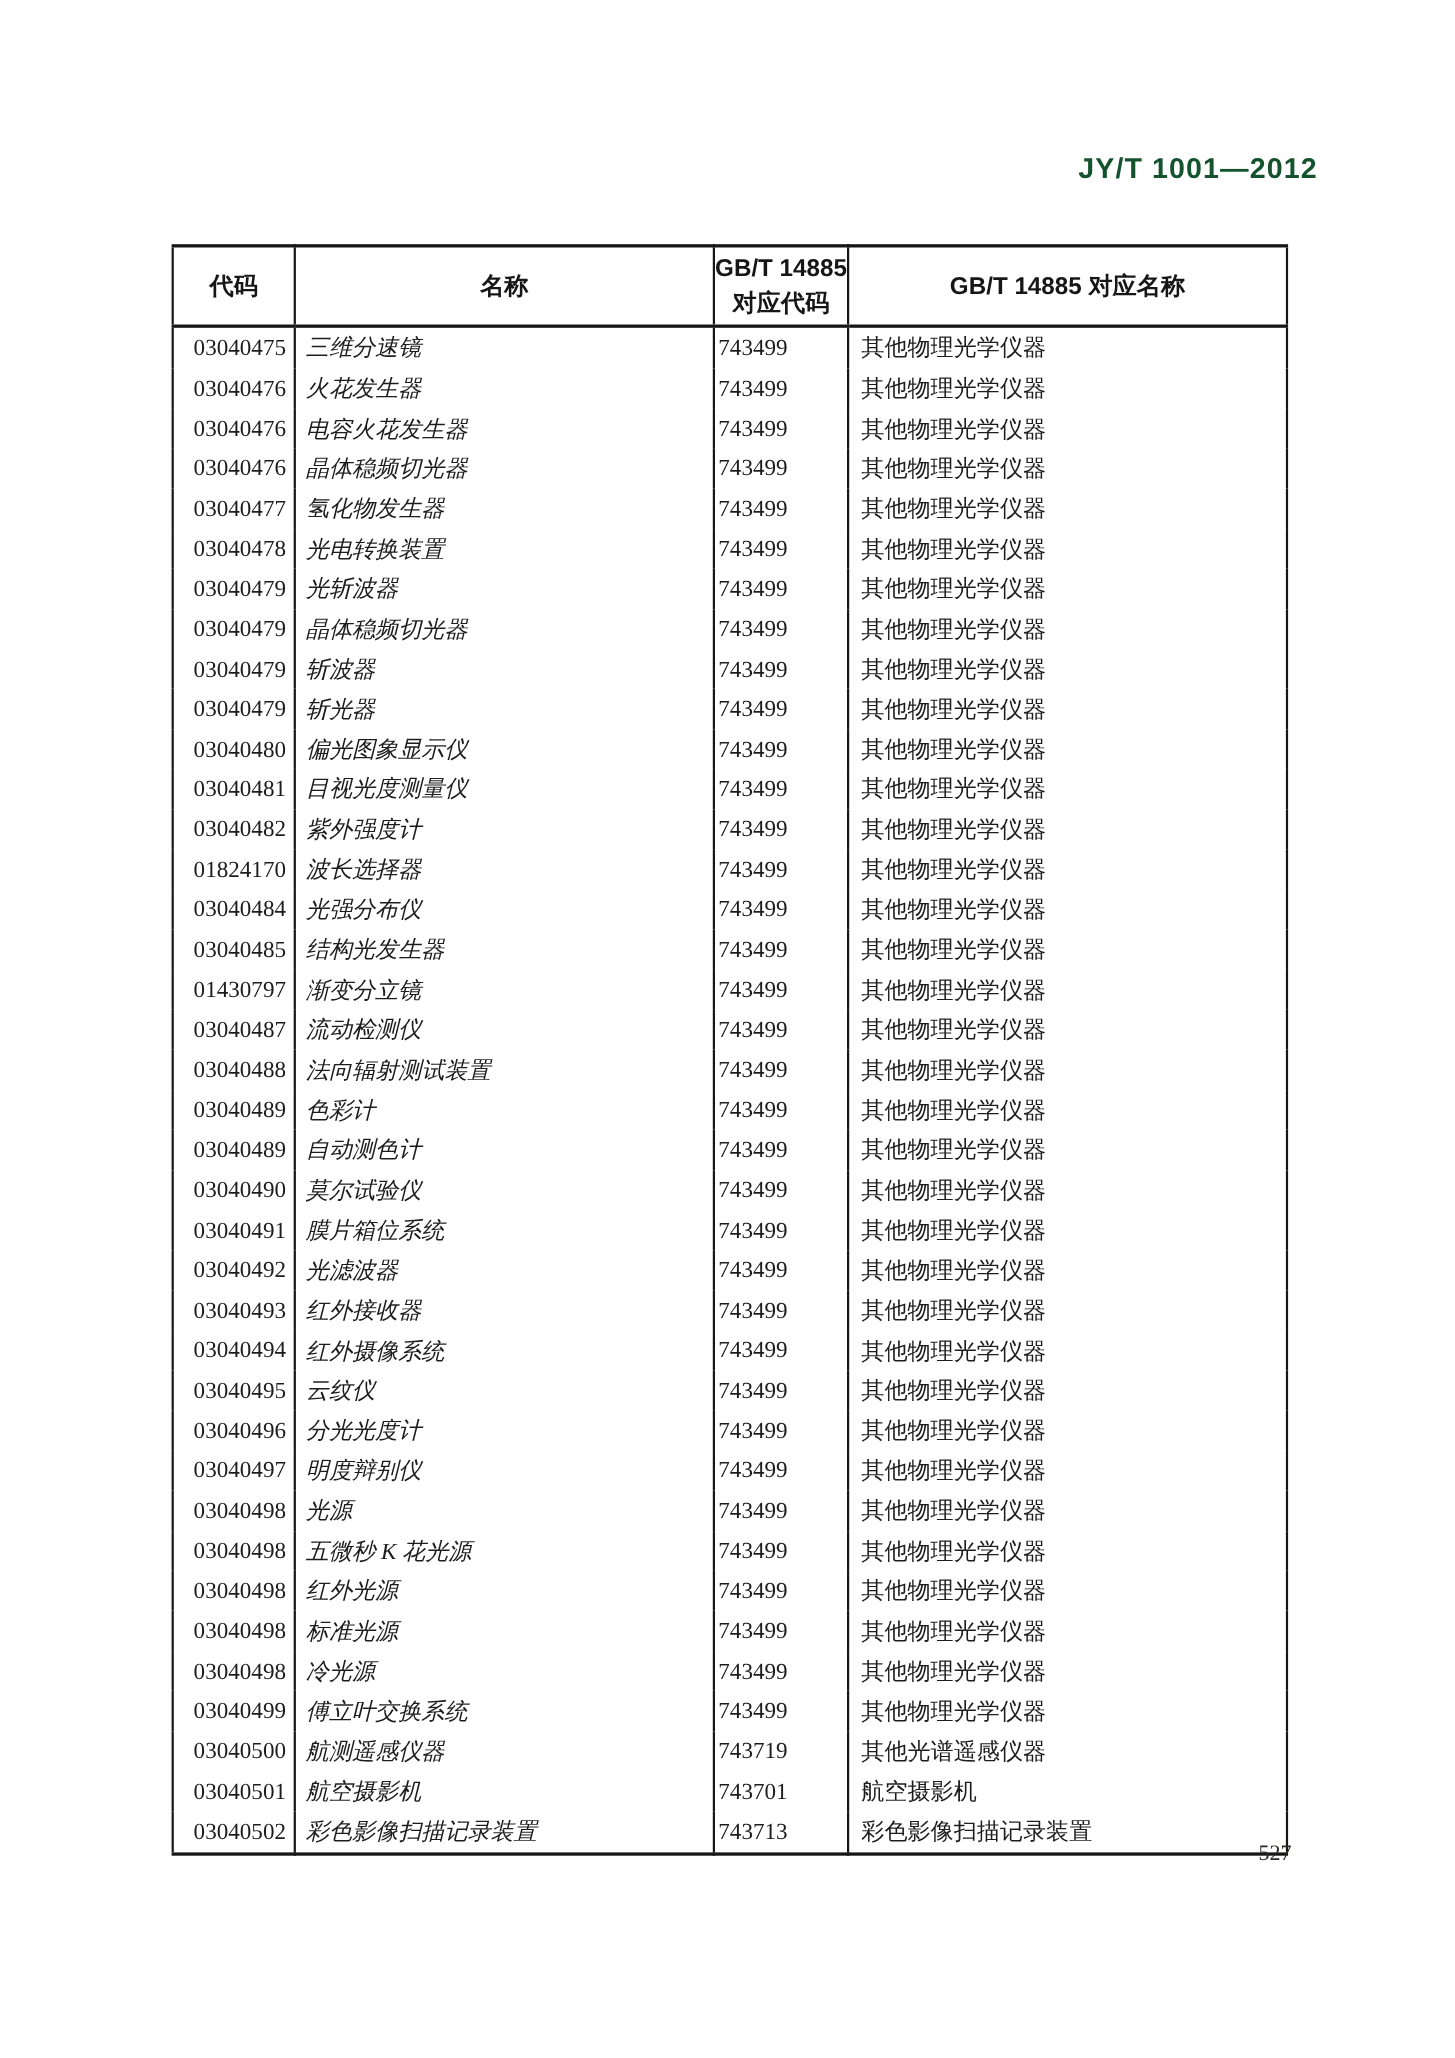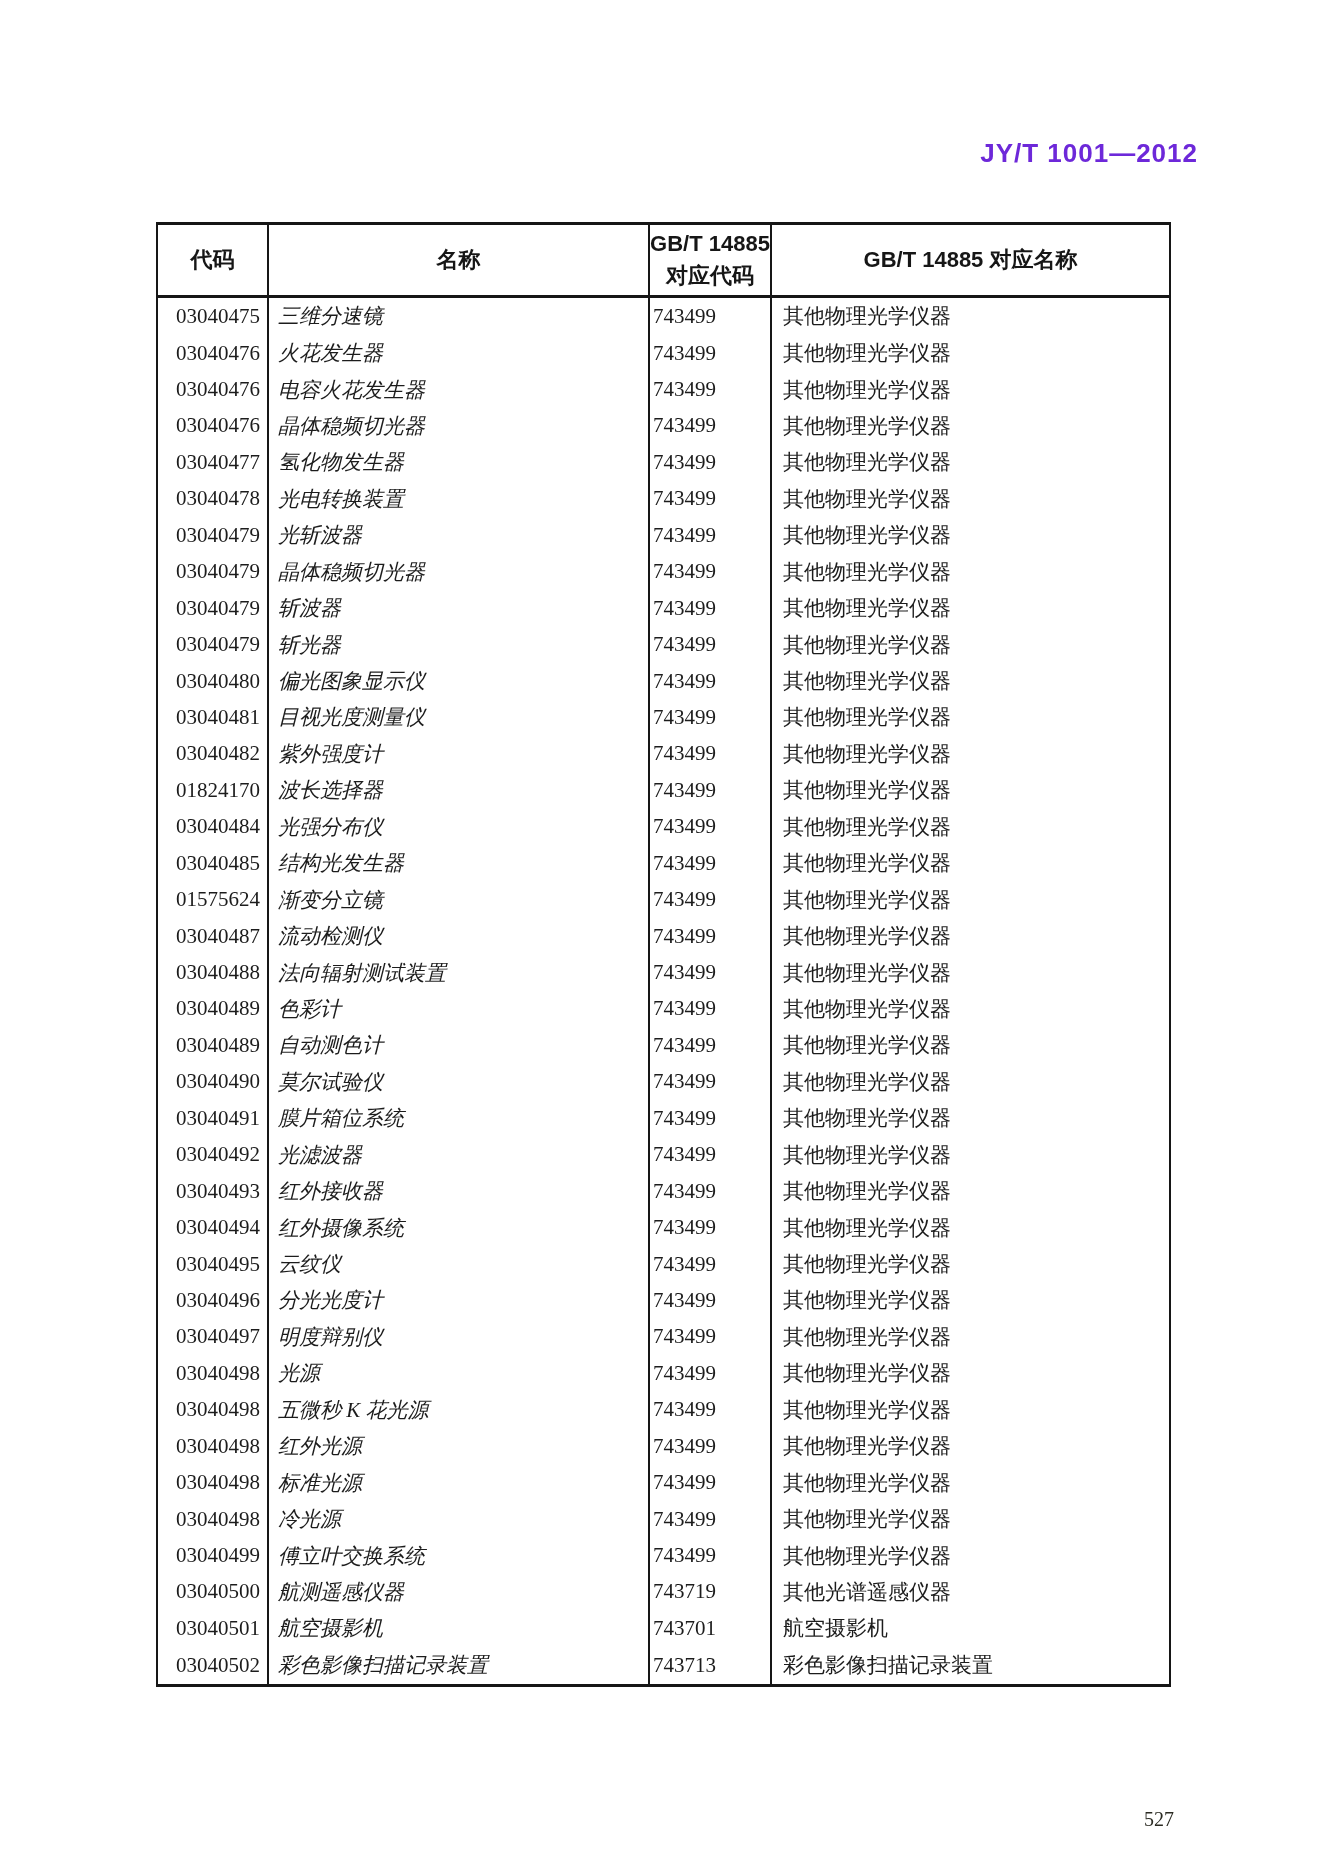--- a/index.html
+++ b/index.html
@@ -19,21 +19,21 @@
     background: #ffffff;
   }
   .doc-ref {
     position: absolute;
     top: 138px;
     right: 125px;
     font-family: "Liberation Sans", "DejaVu Sans", sans-serif;
     font-size: 26px;
     font-weight: 600;
     letter-spacing: 1px;
-    color: #6d28d9;
+    color: #14532d;
     white-space: nowrap;
     text-align: right;
   }
   table.code-table {
     position: absolute;
     left: 156px;
     top: 222px;
     width: 1013px;
     height: 1465px;
     border-collapse: collapse;
@@ -78,21 +78,21 @@
     color: #1c1c1c;
   }
   table.code-table tbody td.col-code    { padding-left: 18px; }
   table.code-table tbody td.col-name    { padding-left: 9px; font-style: italic; }
   table.code-table tbody td.col-gbtcode { padding-left: 3px; }
   table.code-table tbody td.col-gbtname { padding-left: 11px; }
 
   .page-number {
     position: absolute;
     left: 1144px;
-    top: 1808px;
+    top: 1674px;
     font-size: 20px;
     color: #2a2a22;
   }
 </style>
 </head>
 <body>
 
 <div class="page">
 
   <div class="doc-ref">JY/T 1001—2012</div>
@@ -212,21 +212,21 @@
           <td class="col-gbtcode">743499</td>
           <td class="col-gbtname">其他物理光学仪器</td>
         </tr>
         <tr>
           <td class="col-code">03040485</td>
           <td class="col-name">结构光发生器</td>
           <td class="col-gbtcode">743499</td>
           <td class="col-gbtname">其他物理光学仪器</td>
         </tr>
         <tr>
-          <td class="col-code">01575624</td>
+          <td class="col-code">01430797</td>
           <td class="col-name">渐变分立镜</td>
           <td class="col-gbtcode">743499</td>
           <td class="col-gbtname">其他物理光学仪器</td>
         </tr>
         <tr>
           <td class="col-code">03040487</td>
           <td class="col-name">流动检测仪</td>
           <td class="col-gbtcode">743499</td>
           <td class="col-gbtname">其他物理光学仪器</td>
         </tr>

